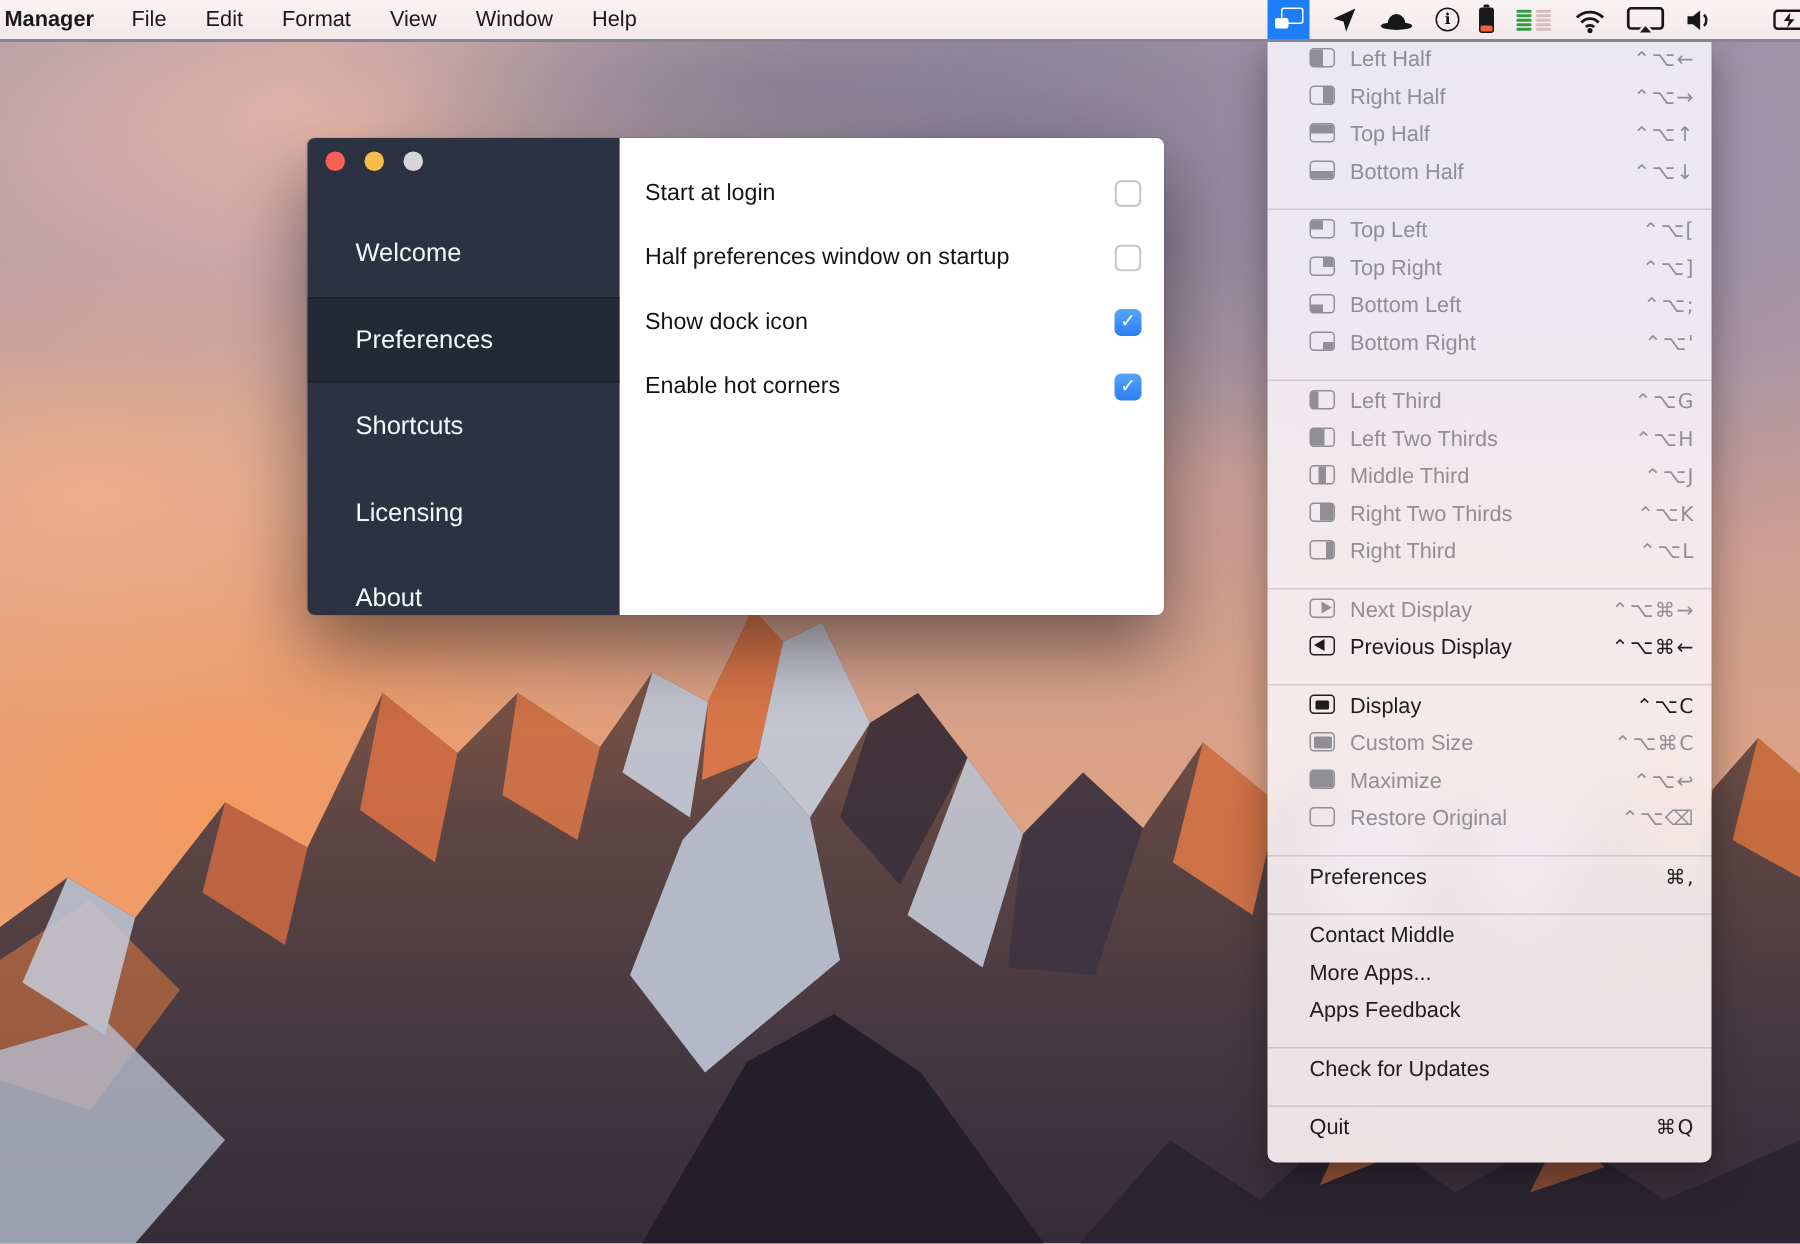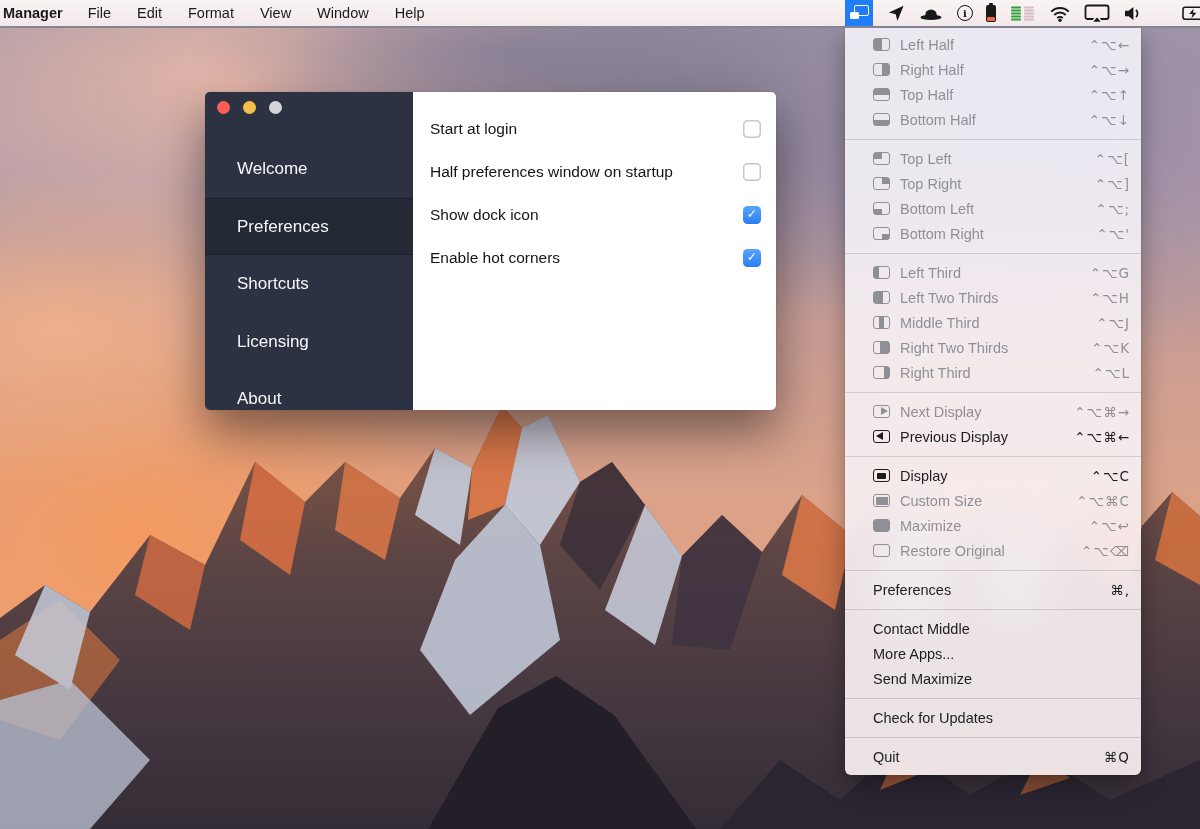--- a/index.html
+++ b/index.html
@@ -81,21 +81,21 @@
   
   .wm-menu{
     position:absolute;left:845px;top:28px;width:296px;z-index:25;
     background:linear-gradient(180deg,rgba(241,239,246,.93),rgba(248,240,241,.93));
     border-radius:0 0 6px 6px;
     box-shadow:0 8px 24px rgba(0,0,0,.35),0 0 0 0.5px rgba(0,0,0,.12);
     padding:4px 0 6px;box-sizing:border-box;
     backdrop-filter:blur(20px) saturate(160%);
   }
   .menu-row{
-    display:flex;align-items:center;height:25px;padding:0 11px 0 28px;
+    display:flex;height:25px;padding:0 11px 0 28px;
     font-size:14.5px;color:#1d1d1f;cursor:default;
   }
   .menu-row.disabled{color:#8f8f95;}
   .mlabel{flex:1;white-space:nowrap;}
   .mshort{
     font-family:"DejaVu Sans",sans-serif;font-size:13.5px;
     letter-spacing:1px;white-space:nowrap;
   }
   .menu-sep{height:1px;background:rgba(60,60,67,.17);margin:6.5px 0;}
   .tile{
@@ -468,21 +468,21 @@
         <span class="mshort">⌘,</span>
       </div>
       <div class="menu-sep"></div>
       <div class="menu-row">
         <span class="mlabel">Contact Middle</span>
       </div>
       <div class="menu-row">
         <span class="mlabel">More Apps...</span>
       </div>
       <div class="menu-row">
-        <span class="mlabel">Send Maximize</span>
+        <span class="mlabel">Apps Feedback</span>
       </div>
       <div class="menu-sep"></div>
       <div class="menu-row">
         <span class="mlabel">Check for Updates</span>
       </div>
       <div class="menu-sep"></div>
       <div class="menu-row">
         <span class="mlabel">Quit</span>
         <span class="mshort">⌘Q</span>
       </div>

